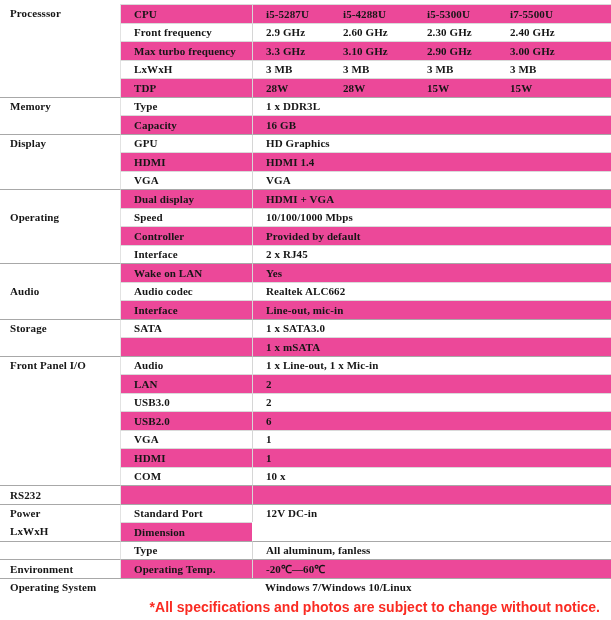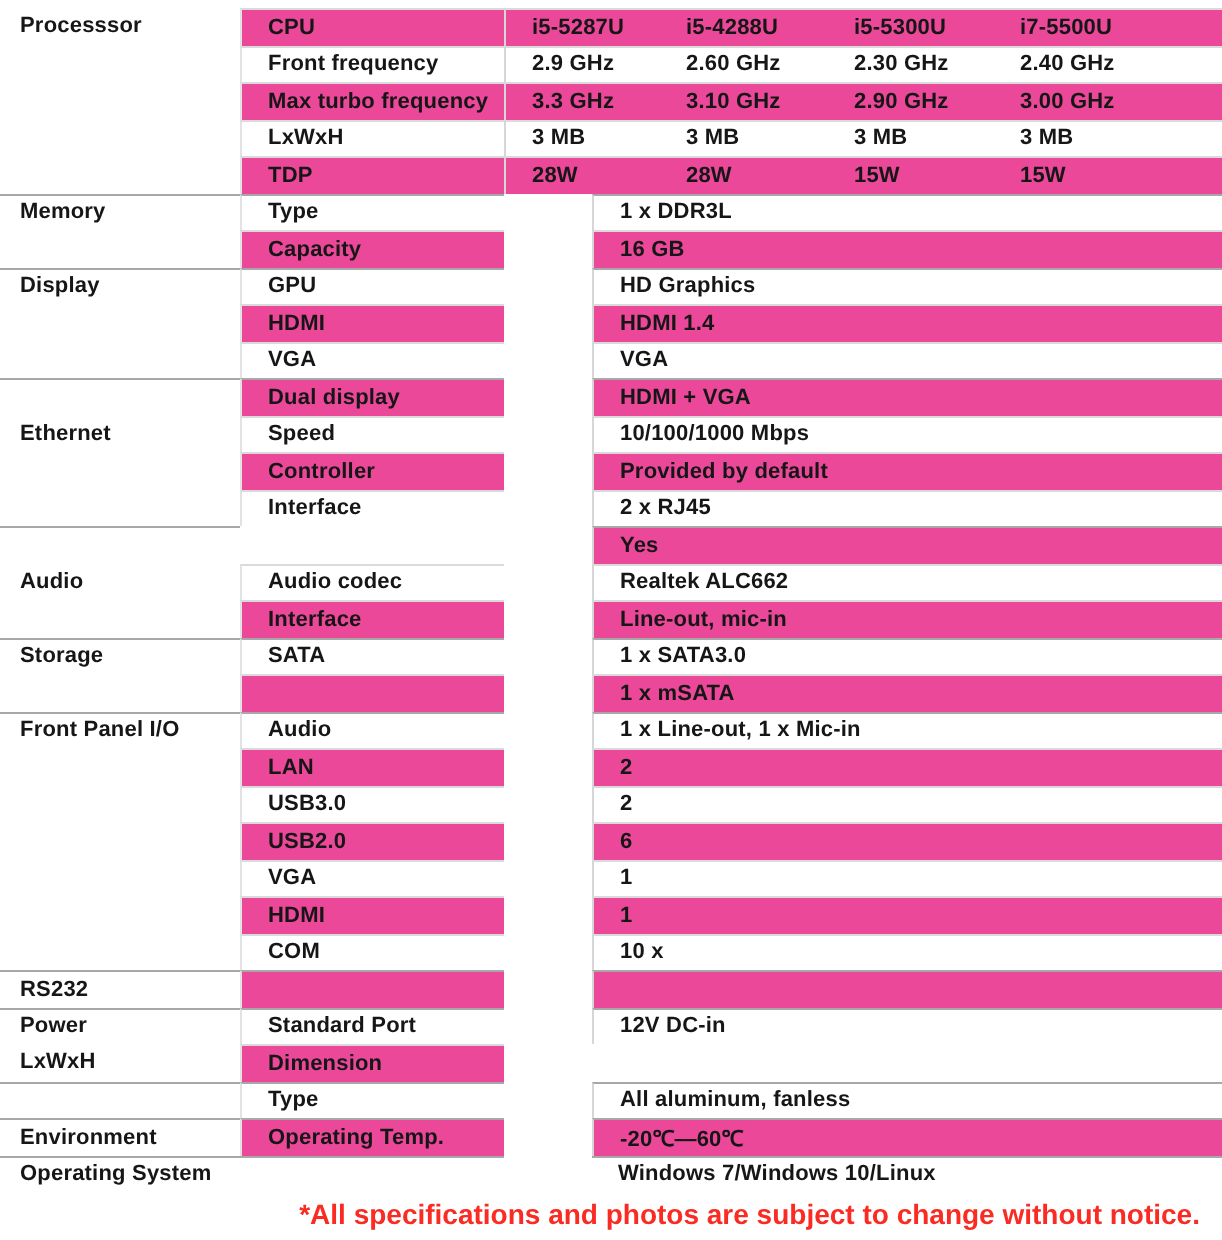--- a/index.html
+++ b/index.html
@@ -6,20 +6,21 @@
     margin: 0;
     padding: 0;
     width: 611px;
     height: 620px;
     background: #ffffff;
     font-family: "Liberation Sans", sans-serif;
   }
   .spec-table {
     margin-top: 4px;
     width: 611px;
+    font-family: Liberation Serif, serif;
   }
   .row {
     display: grid;
     grid-template-columns: 120px 132px 78px 84px 83px 114px;
     height: 18.5px;
     box-sizing: border-box;
   }
   .cell {
     display: flex;
     align-items: center;
@@ -40,21 +41,20 @@
     border-left: 1px solid #e2e2e2;
   }
   .val {
     padding-left: 13px;
   }
   .val.first {
     border-left: 1px solid #d6d6d6;
   }
   .val.span {
     grid-column: 3 / 7;
-    margin-left: 44px;
   }
   .row .lbl, .row .val {
     border-top: 1px solid #dadada;
   }
   .row.striped .lbl, .row.striped .val {
     background: #ec4899;
   }
   .row.section-start .sec,
   .row.section-start .lbl,
   .row.section-start .val {
@@ -139,36 +139,37 @@
       <div class="cell sec"></div>
       <div class="cell lbl">VGA</div>
       <div class="cell val first span">VGA</div>
     </div>
     <div class="row striped section-start">
       <div class="cell sec"></div>
       <div class="cell lbl">Dual display</div>
       <div class="cell val first span">HDMI + VGA</div>
     </div>
     <div class="row">
-      <div class="cell sec">Ethernet</div>
+      <div class="cell sec">Operating</div>
       <div class="cell lbl">Speed</div>
       <div class="cell val first span">10/100/1000 Mbps</div>
     </div>
     <div class="row striped">
       <div class="cell sec"></div>
       <div class="cell lbl">Controller</div>
       <div class="cell val first span">Provided by default</div>
     </div>
     <div class="row">
       <div class="cell sec"></div>
       <div class="cell lbl">Interface</div>
       <div class="cell val first span">2 x RJ45</div>
     </div>
     <div class="row striped section-start">
       <div class="cell sec"></div>
+      <div class="cell lbl">Wake on LAN</div>
       <div class="cell val first span">Yes</div>
     </div>
     <div class="row">
       <div class="cell sec">Audio</div>
       <div class="cell lbl">Audio codec</div>
       <div class="cell val first span">Realtek ALC662</div>
     </div>
     <div class="row striped">
       <div class="cell sec"></div>
       <div class="cell lbl">Interface</div>

